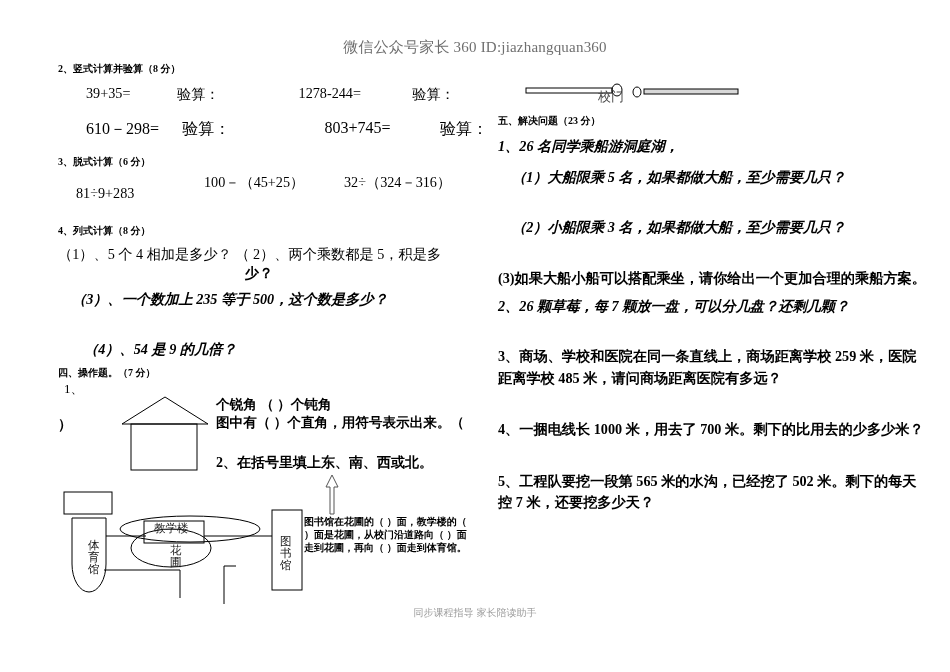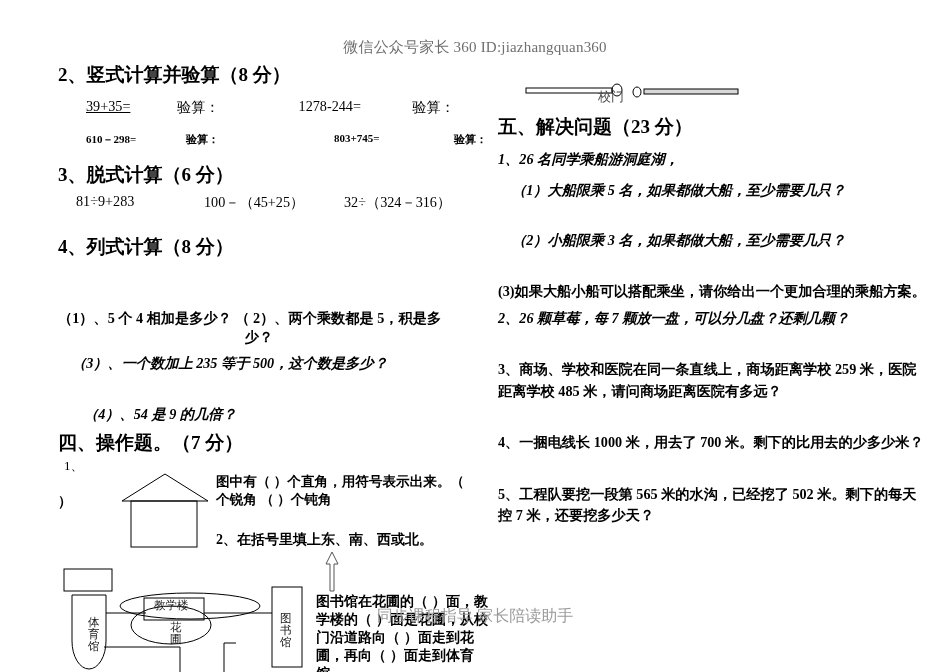--- a/index.html
+++ b/index.html
@@ -30,41 +30,41 @@
     color: #6f6f6f;
     font-family: "Liberation Serif", serif;
     letter-spacing: 0.2px;
   }
   .wm-bottom {
     position: absolute;
     top: 606px;
     left: 0;
     width: 950px;
     text-align: center;
-    font-size: 16px;
+    font-size: 10px;
     color: #9b9b9b;
     font-family: "Liberation Sans", sans-serif;
   }
 
   
   .col-left {
     position: absolute;
     left: 58px;
     top: 62px;
     width: 430px;
   }
   .col-right {
     position: absolute;
     left: 498px;
     top: 62px;
     width: 430px;
   }
 
   .h-line {
-    font-size: 19px;
+    font-size: 10px;
     font-weight: bold;
     line-height: 1.42;
     white-space: nowrap;
   }
   .t-line {
     font-size: 14.2px;
     line-height: 1.45;
     white-space: nowrap;
     font-style: italic;
   }
@@ -79,50 +79,48 @@
   .gap-l { height: 22px; }
   .gap-xl { height: 30px; }
 
   
   .calc-row {
     display: flex;
     font-size: 14.2px;
     white-space: nowrap;
     padding-left: 28px;
   }
-  .calc-row .c1 { width: 96px; text-decoration: underline; }
+  .calc-row .c1 { width: 96px; }
   .calc-row .c2 { width: 122px; }
   .calc-row .c3 { width: 120px; margin-left: 6px; }
   .calc-row .c4 { width: 80px; }
 
   .calc-row2 {
     display: flex;
-    font-size: 11px;
+    font-size: 16px;
     white-space: nowrap;
     padding-left: 28px;
-    font-weight: bold;
   }
   .calc-row2 .d1 { width: 100px; }
   .calc-row2 .d2 { width: 148px; }
   .calc-row2 .d3 { width: 120px; }
 
   .tuoshi {
     display: flex;
     font-size: 14.2px;
     white-space: nowrap;
     padding-left: 18px;
   }
-  .tuoshi .e1 { width: 128px; }
+  .tuoshi .e1 { width: 128px; margin-top: 12px; }
   .tuoshi .e2 { width: 140px; }
 
   .lieshi-1 {
     font-size: 14.2px;
-    font-weight: bold;
-    white-space: nowrap;
-    margin-top: 42px;
+    font-weight: normal;
+    white-space: nowrap;
   }
   .lieshi-1b {
     font-size: 14.2px;
     font-weight: bold;
     text-align: center;
     padding-right: 28px;
   }
   .indent1 { padding-left: 14px; }
   .indent2 { padding-left: 26px; }
 
@@ -182,24 +180,24 @@
     color: #1a1a1a;
     line-height: 1.05;
   }
   .lbl-jxl  { left: 96px;  top: 34px;  width: 72px; }
   .lbl-hp   { left: 112px; top: 56px;  width: 30px; }
   .lbl-tyg  { left: 30px;  top: 51px;  width: 18px; }
   .lbl-tsg  { left: 222px; top: 47px;  width: 18px; }
 
   .map-side-text {
     position: absolute;
-    left: 258px;
+    left: 246px;
     top: 28px;
     width: 172px;
-    font-size: 14px;
+    font-size: 10px;
     font-weight: bold;
     line-height: 1.28;
     font-family: "Liberation Sans", "DejaVu Sans", sans-serif;
   }
   .north-arrow {
     position: absolute;
     left: 266px;
     top: -14px;
   }
 
@@ -274,22 +272,22 @@
       <span class="op-num">1、</span>
       <span class="op-paren">）</span>
 
       <svg class="house" width="90" height="78">
         <polyline points="2,30 45,3 88,30" fill="none" stroke="#000" stroke-width="1"></polyline>
         <rect x="11" y="30" width="66" height="46" fill="none" stroke="#000" stroke-width="1"></rect>
         <line x1="2" y1="30" x2="88" y2="30" stroke="#000" stroke-width="1"></line>
       </svg>
 
       <div class="angle-text">
+        <div>个锐角  （     ）个钝角</div>
         <div>图中有（     ）个直角，用符号表示出来。（</div>
-        <div>个锐角  （     ）个钝角</div>
       </div>
 
       <div class="q2-text">2、在括号里填上东、南、西或北。</div>
     </div>
 
     <div class="map-wrap">
       <svg class="map-svg" width="258" height="150">
 
         <rect x="6" y="4" width="48" height="22" fill="none" stroke="#000" stroke-width="1"></rect>
 

